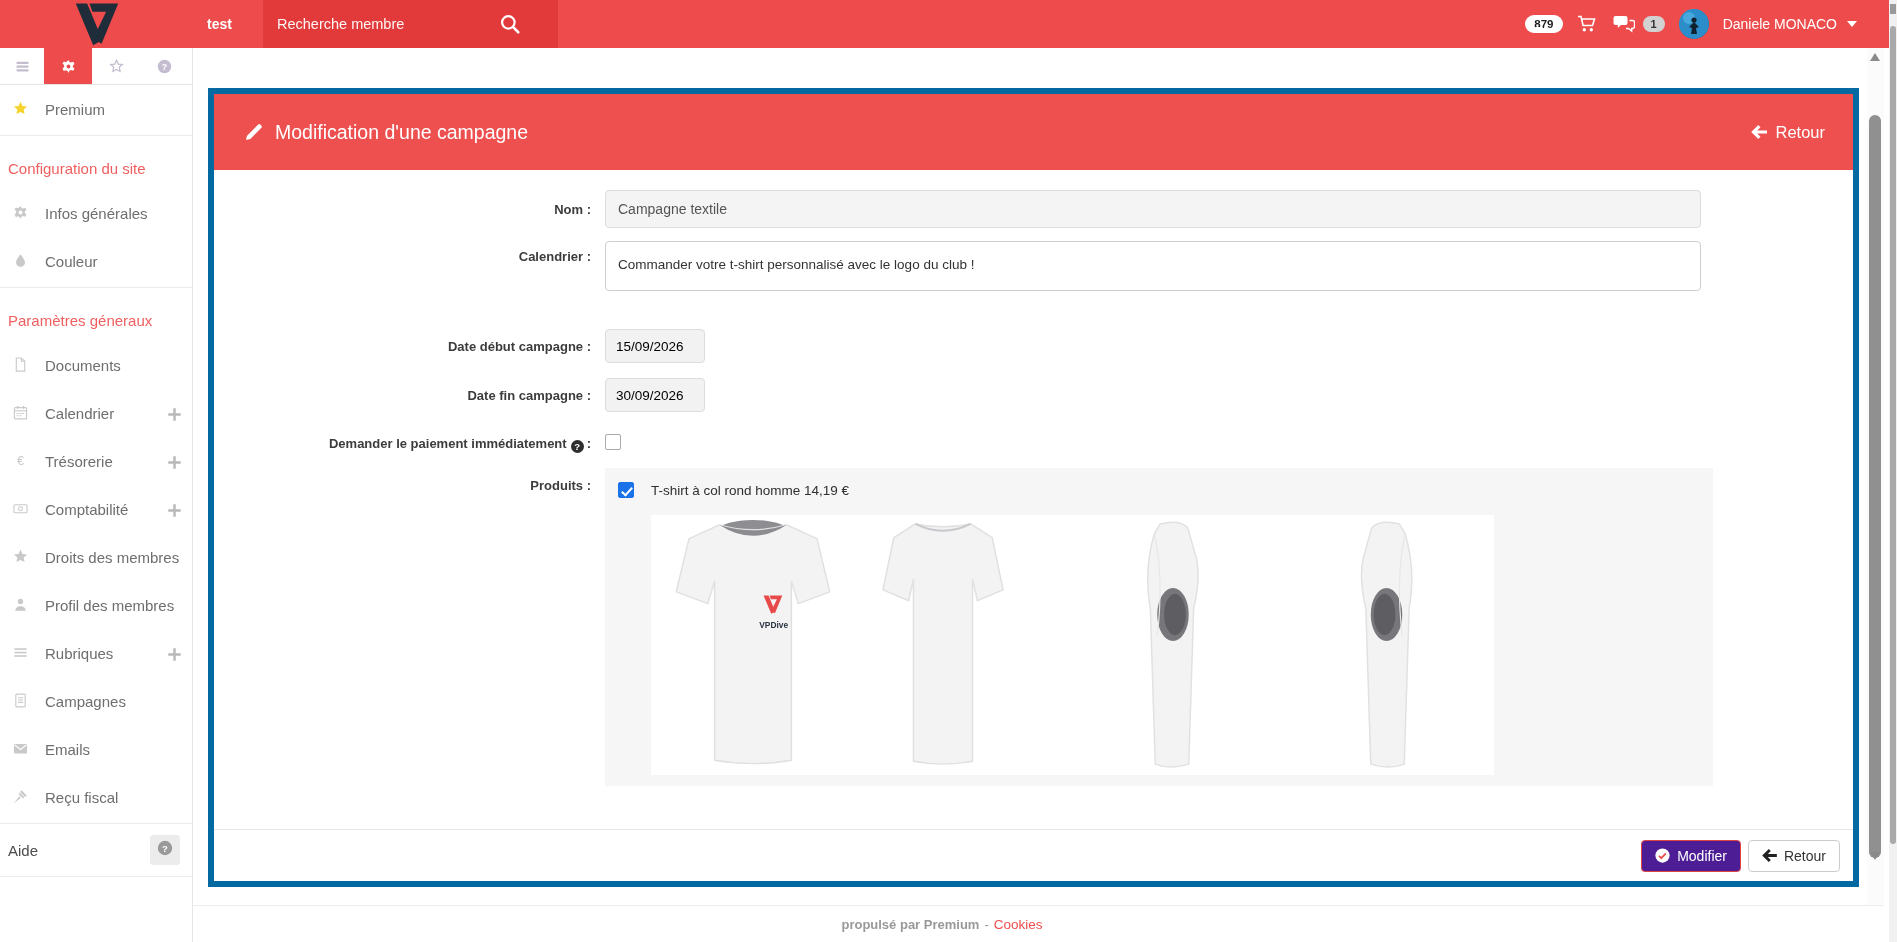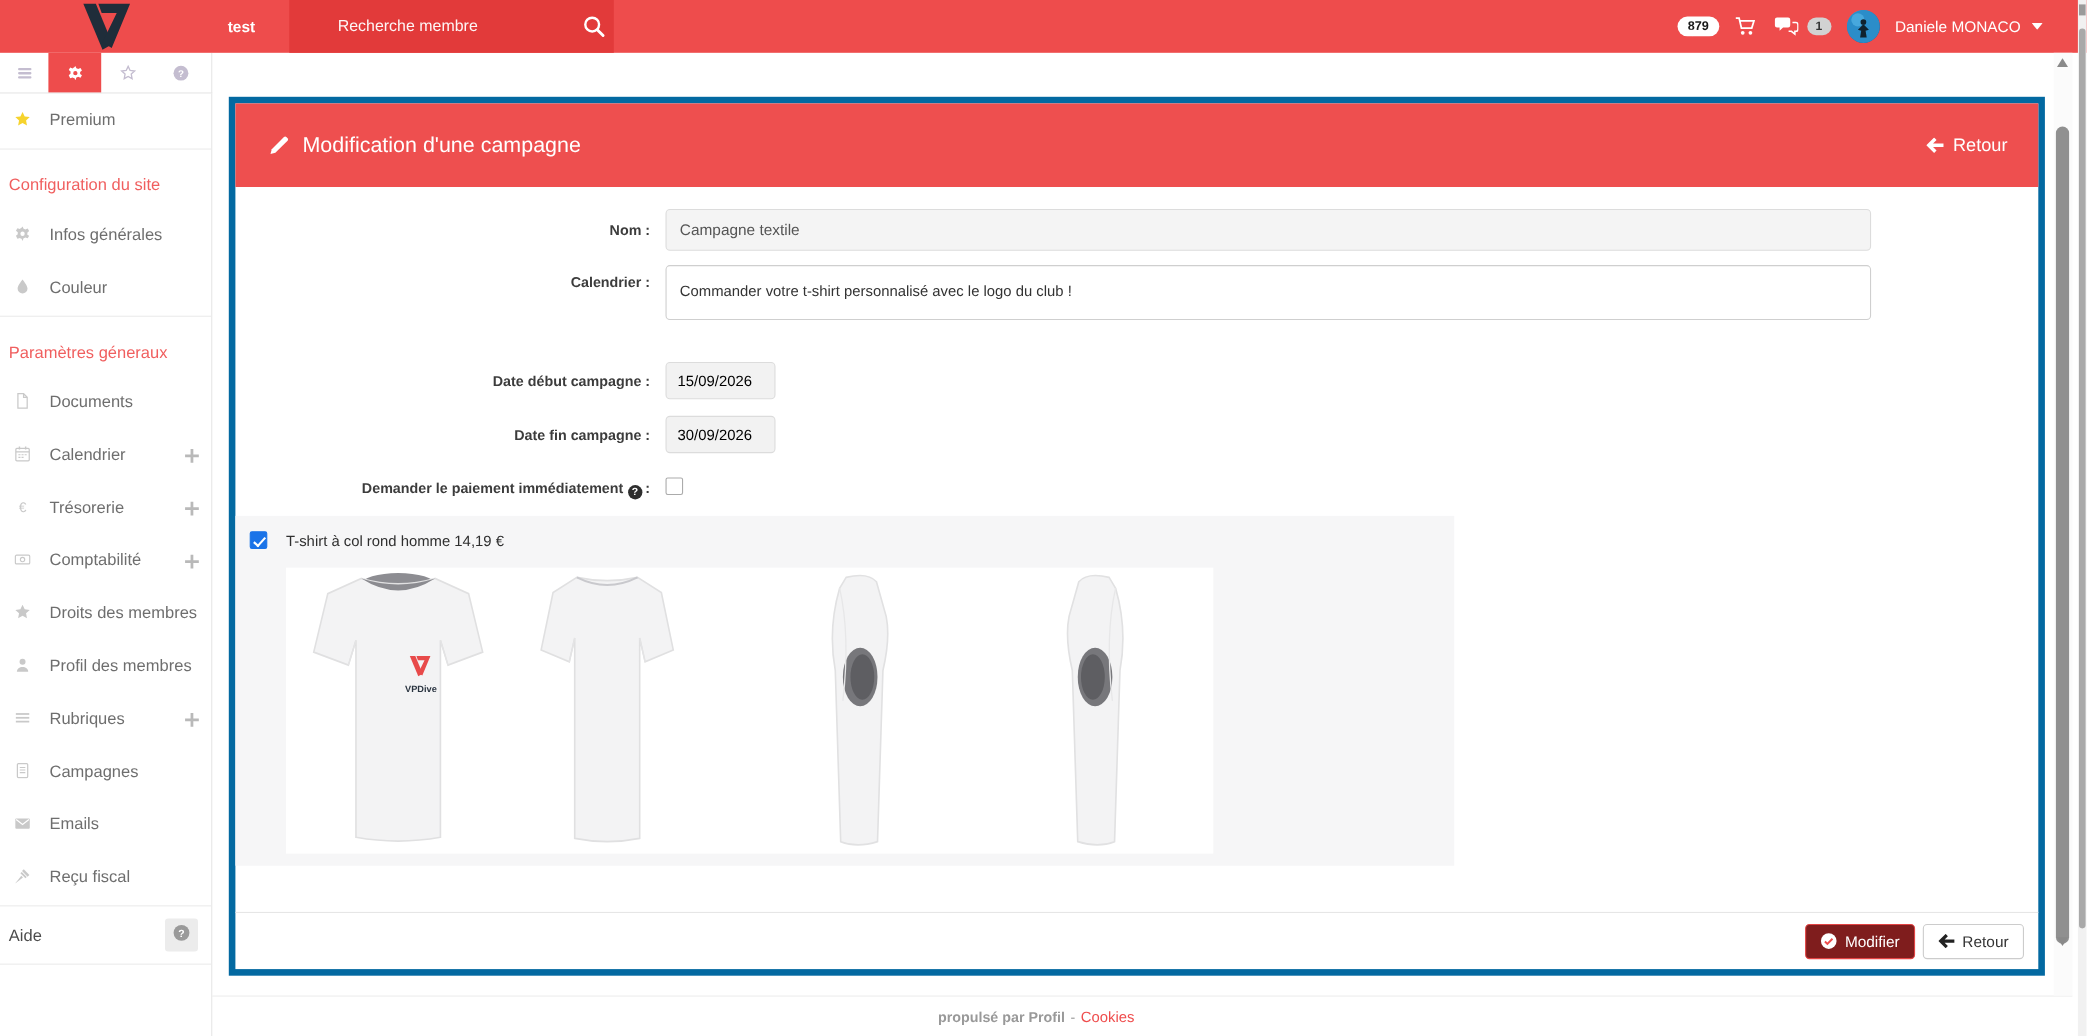--- a/index.html
+++ b/index.html
@@ -5,21 +5,21 @@
   * { margin:0; padding:0; box-sizing:border-box; }
   html,body { width:1897px; height:942px; overflow:hidden; background:#fff;
               font-family:"Liberation Sans", sans-serif; }
   body { position:relative; }
 
   
   .topbar { position:absolute; left:0; top:0; width:1897px; height:48px; background:#ee4c4c; z-index:5; }
   .brand { position:absolute; left:0; top:0; width:193px; height:48px; display:flex; align-items:center; justify-content:center; }
   .club-link { position:absolute; left:207px; top:0; height:48px; display:flex; align-items:center;
                color:#fff; font-weight:bold; font-size:14px; cursor:pointer; }
-  .searchbox { position:absolute; left:263px; top:0; width:295px; height:48px; background:#e23a3a; display:flex; align-items:center;padding-left:30px; }
+  .searchbox { position:absolute; left:263px; top:0; width:295px; height:48px; background:#e23a3a; display:flex; align-items:center; }
   .searchbox input { background:transparent; border:none; outline:none; color:#fff; font-size:14.5px;
                      font-family:"Liberation Sans",sans-serif; padding:0 14px; width:230px; }
   .searchbox input::placeholder { color:rgba(255,255,255,.95); }
   .search-ic { width:22px; height:22px; color:#fff; margin-left:6px; cursor:pointer; }
   .hdr-right { position:absolute; right:40px; top:0; height:48px; display:flex; align-items:center; gap:14px; }
   .bubble-badge { position:relative; background:#fff; color:#1a1a1a; font-weight:bold; font-size:11.5px;
                   padding:3px 9px; border-radius:10px; cursor:pointer; }
   .bubble-badge:after { content:""; position:absolute; left:10px; bottom:-6px; border:6px solid transparent;
                         border-top-color:#fff; border-left-width:4px; border-right-width:4px; }
   .hdr-ic { width:22px; height:20px; color:#fff; cursor:pointer; display:inline-flex; }
@@ -94,21 +94,21 @@
   .sh-front { left:3px;  width:198px; }
   .sh-back  { left:216px; width:152px; }
   .sh-side1 { left:479px; width:85px; }
   .sh-side2 { left:691px; width:90px; transform:scaleX(-1); }
   .shirt svg { width:100%; height:100%; display:block; }
 
   .panel-foot { position:absolute; left:0; bottom:0; width:100%; height:52px; border-top:1px solid #e6e6e6;
                 display:flex; align-items:center; justify-content:flex-end; gap:7px; padding-right:13px; }
   .btn { display:inline-flex; align-items:center; gap:7px; font-size:14px; border-radius:4px;
          padding:7px 13px; cursor:pointer; font-family:"Liberation Sans",sans-serif; }
-  .btn-red { background:#7f1d1d; border:1px solid #e24343; color:#fff; }
+  .btn-red { background:#4c1d95; border:1px solid #e24343; color:#fff; }
   .btn-white { background:#fff; border:1px solid #ccc; color:#333; }
   .btn .bic { width:15px; height:15px; display:inline-flex; }
   .btn-white .aw { width:15px; height:13px; display:inline-flex; color:#222; }
 
   
   .page-footer { position:absolute; left:0; bottom:0; width:1884px; height:37px; border-top:1px solid #ededed;
                  display:flex; align-items:center; justify-content:center; gap:5px; background:#fff; }
   .powered { color:#999; font-weight:bold; font-size:13px; }
   .dash { color:#999; font-size:13px; }
   .cookies { color:#ef4d4d; font-size:13.5px; cursor:pointer; text-decoration:none; }
@@ -408,20 +408,21 @@
       <div class="frow row-chk">
         <label class="flabel">
           <span>Demander le paiement immédiatement</span><span class="q-black">
               <span class="qc">?</span>
             </span><span>:</span>
         </label>
         <div><span class="cb"></span></div>
       </div>
 
       <div class="frow row-prod">
+        <label class="flabel">Produits :</label>
         <div class="prod-panel">
           <div class="prod-row">
             <span class="cb checked"></span>
             <span class="prod-name">T-shirt à col rond homme 14,19 €</span>
           </div>
           <div class="prod-strip">
 
             <div class="shirt sh-front">
               <svg viewBox="0 0 200 258">
                 <ellipse cx="100" cy="12" rx="34" ry="10" fill="#8d8d92"></ellipse>
@@ -481,21 +482,21 @@
               <path d="M7.3 0l2.2 2.2-3.2 3.2H16v3.2H6.3l3.2 3.2L7.3 14 .2 7z" fill="currentColor"></path>
             </svg>
           </span>
         <span>Retour</span>
       </button>
     </div>
   </div>
 </div>
 
 <div class="page-footer">
-  <span class="powered">propulsé par Profil</span>
+  <span class="powered">propulsé par Premium</span>
   <span class="dash">-</span>
   <a class="cookies">Cookies</a>
 </div>
 
 <div class="scroll-inner">
   <div class="up">
       <div class="tri-up"></div>
     </div>
   <div class="thumb"></div>
   <div class="down">

